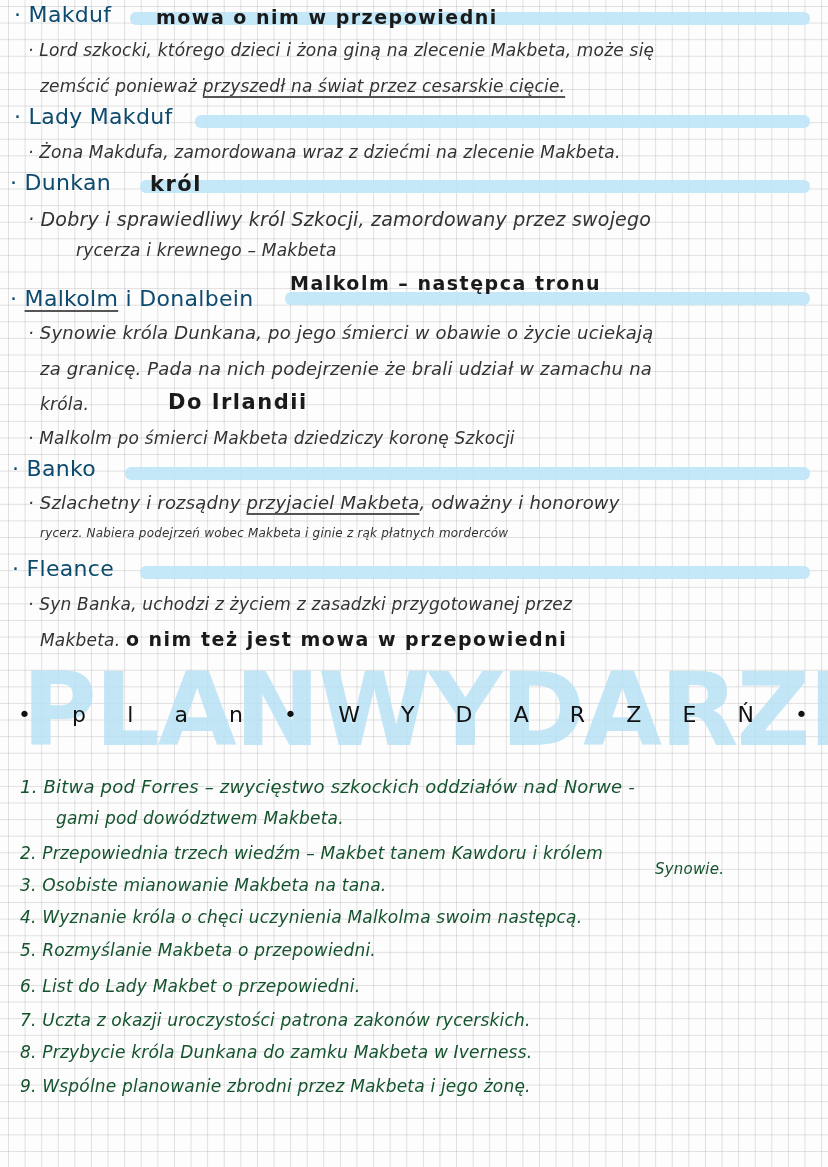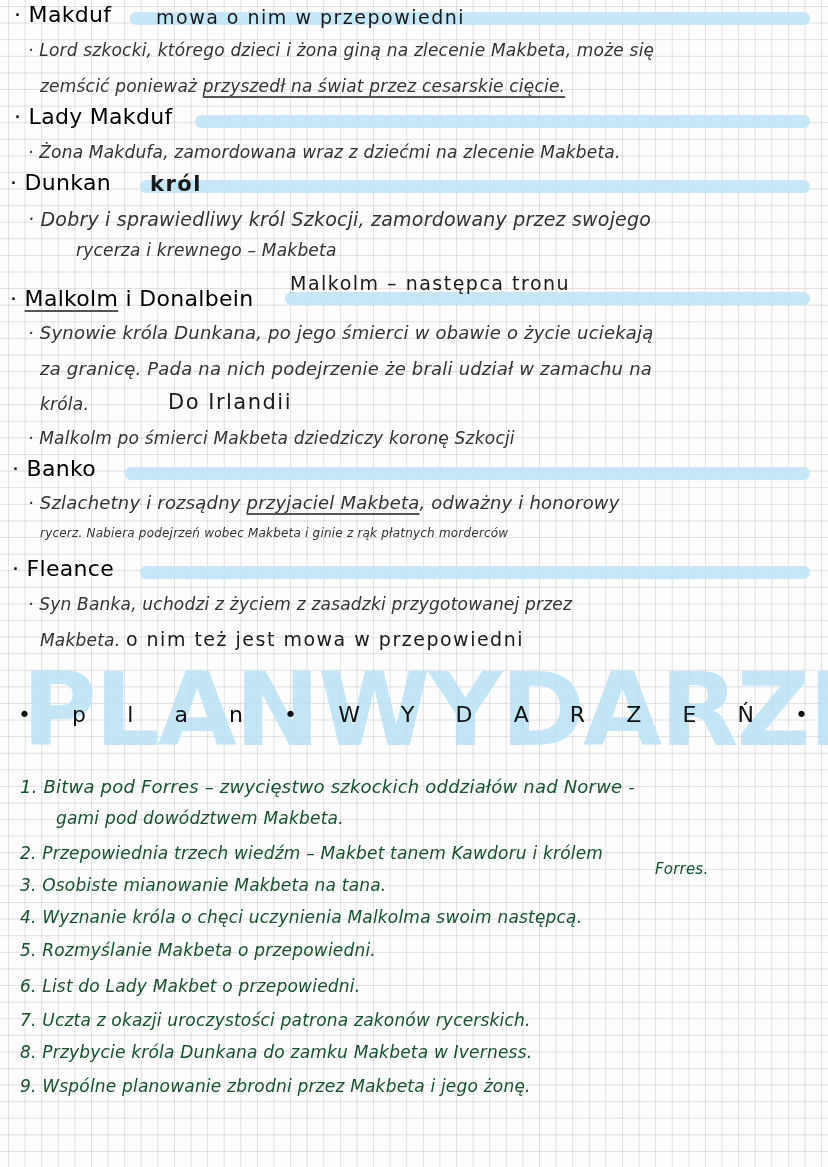--- a/index.html
+++ b/index.html
@@ -11,23 +11,23 @@
       linear-gradient(to bottom, rgba(170,170,170,0.35) 1px, transparent 1px);
     background-size:16.6px 16.6px;
     background-position:8px 6px;
     font-family:"DejaVu Sans", sans-serif;
     color:#222;
   }
   .abs { position:absolute; white-space:nowrap; }
   .hl {
     position:absolute; height:13px; background:#bfe6f7; border-radius:6px; opacity:.9;
   }
-  .heading { font-size:22px; color:#000000; letter-spacing:0.3px; }
+  .heading { font-size:22px; color:#0c4a6e; letter-spacing:0.3px; }
   .note { font-size:17px; color:#333; font-style:italic; letter-spacing:0.2px; }
-  .pen { font-size:19px; color:#1a1a1a; letter-spacing:1.5px; }
+  .pen { font-size:19px; color:#1a1a1a; letter-spacing:1.5px;font-weight:bold; }
   .ul { text-decoration:underline; text-decoration-thickness:2px; text-underline-offset:4px; text-decoration-color:#555; }
   .item { font-size:17px; color:#14532d; font-style:italic; letter-spacing:0.2px; }
   .big-bg {
     position:absolute; left:22px; top:660px; width:780px; height:100px;
     font-family:"DejaVu Sans", sans-serif; font-weight:bold; font-size:102px;
     color:#b8e2f4; letter-spacing:-2px; line-height:100px; opacity:.85;
     white-space:nowrap;
   }
   .plan-row {
     position:absolute; left:18px; top:702px; width:790px; display:flex; justify-content:space-between;
@@ -88,20 +88,20 @@
   <span>R</span>
   <span>Z</span>
   <span>E</span>
   <span>Ń</span>
   <span>•</span>
 </div>
 
 <div class="abs item" style="left:20px;top:776px;font-size:18px;"><span>1.</span> <span>Bitwa pod Forres – zwycięstwo szkockich oddziałów nad Norwe -</span></div>
 <div class="abs item" style="left:56px;top:808px;"><span>gami pod dowództwem Makbeta.</span></div>
 <div class="abs item" style="left:20px;top:843px;"><span>2.</span> <span>Przepowiednia trzech wiedźm – Makbet tanem Kawdoru i królem</span></div>
-<div class="abs item" style="left:655px;top:860px;font-size:15px;"><span>Forres.</span></div>
+<div class="abs item" style="left:655px;top:860px;font-size:15px;"><span>Synowie.</span></div>
 <div class="abs item" style="left:20px;top:875px;"><span>3.</span> <span>Osobiste mianowanie Makbeta na tana.</span></div>
 <div class="abs item" style="left:20px;top:907px;"><span>4.</span> <span>Wyznanie króla o chęci uczynienia Malkolma swoim następcą.</span></div>
 <div class="abs item" style="left:20px;top:940px;"><span>5.</span> <span>Rozmyślanie Makbeta o przepowiedni.</span></div>
 <div class="abs item" style="left:20px;top:976px;"><span>6.</span> <span>List do Lady Makbet o przepowiedni.</span></div>
 <div class="abs item" style="left:20px;top:1010px;"><span>7.</span> <span>Uczta z okazji uroczystości patrona zakonów rycerskich.</span></div>
 <div class="abs item" style="left:20px;top:1042px;"><span>8.</span> <span>Przybycie króla Dunkana do zamku Makbeta w Iverness.</span></div>
 <div class="abs item" style="left:20px;top:1076px;"><span>9.</span> <span>Wspólne planowanie zbrodni przez Makbeta i jego żonę.</span></div>
 
 </body></html>

